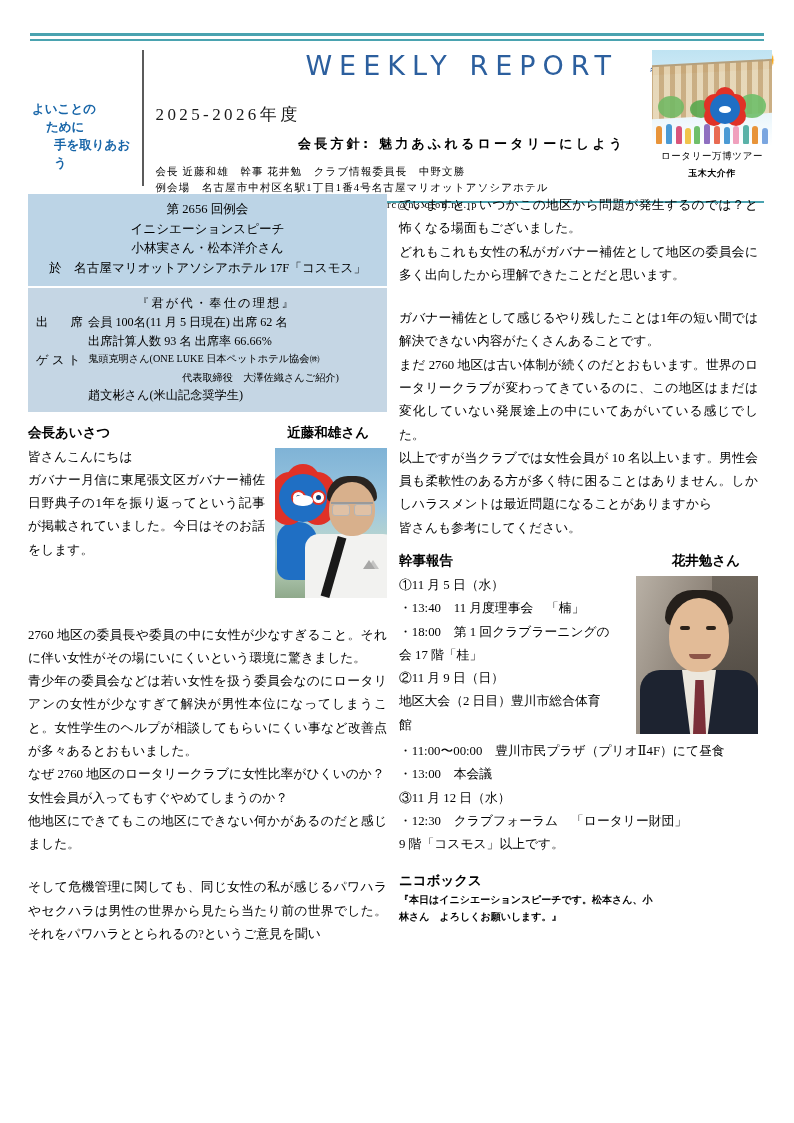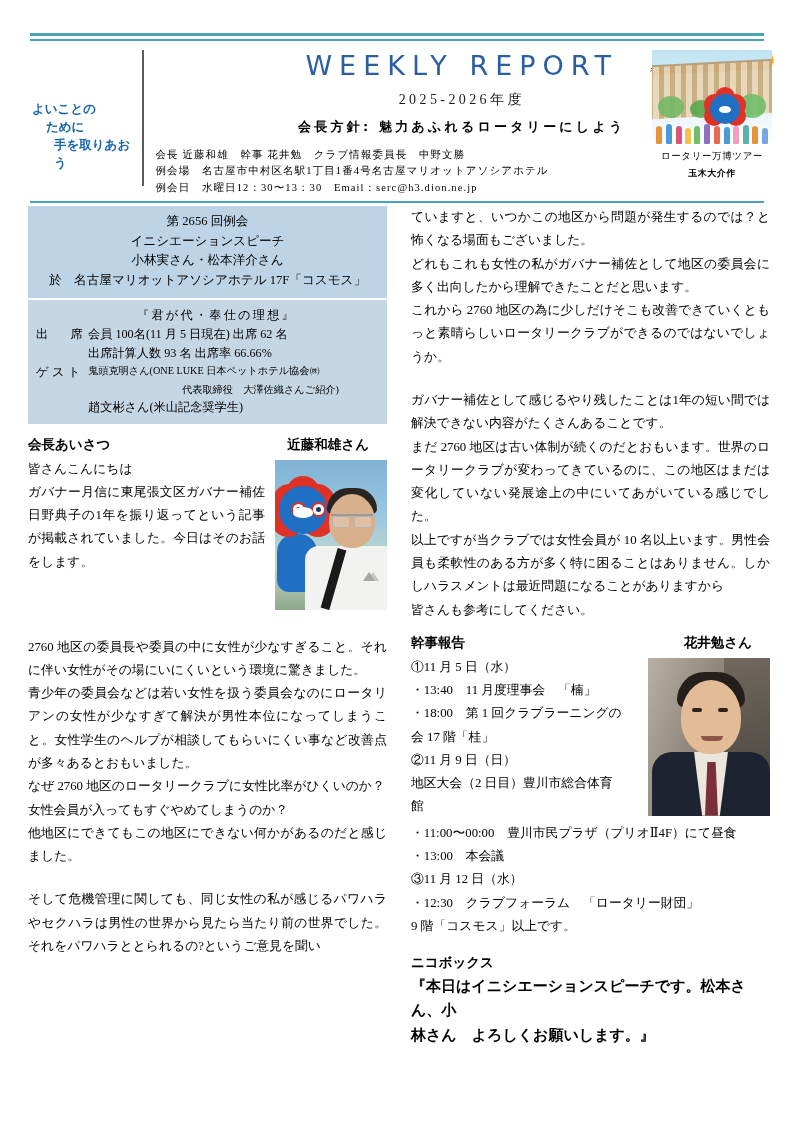--- a/index.html
+++ b/index.html
@@ -87,24 +87,24 @@
     font-family: "DejaVu Sans", "Liberation Sans", sans-serif;
     font-size: 27px;
     letter-spacing: 7px;
     color: #2c5f9e;
     text-align: center;
     margin-top: 2px;
     white-space: nowrap;
   }
   .wr-year {
     font-family: "Liberation Serif", serif;
-    font-size: 14px;
+    font-size: 17px;
     letter-spacing: 3.4px;
-    text-align: center;
-    margin-top: 10px;
+    text-align: left;
+    margin-top: 22px;
     color: #1a1a1a;
   }
   .wr-policy {
     font-family: "DejaVu Sans", "Liberation Sans", sans-serif;
     font-weight: bold;
     font-size: 13px;
     letter-spacing: 3.2px;
     text-align: center;
     margin-top: 9px;
     color: #000;
@@ -248,24 +248,24 @@
     top: 201px;
     width: 734px;
     height: 2px;
     background: #4aa3b0;
   }
 
   
   .columns {
     position: absolute;
     left: 28px;
-    top: 206px;
+    top: 194px;
     width: 740px;
     display: flex;
-    gap: 24px;
+    gap: 12px;
   }
   .col {
     width: 359px;
     flex: none;
   }
 
   
   .meeting-box {
     background: #bcd4e6;
     padding: 6px 6px 7px 6px;
@@ -527,21 +527,21 @@
   
   .nico-head {
     font-family: "DejaVu Sans", "Liberation Sans", sans-serif;
     font-weight: bold;
     font-size: 13.5px;
     margin-top: 16px;
   }
   .nico-body {
     font-family: Liberation Sans, sans-serif;
     font-weight: bold;
-    font-size: 15px;
+    font-size: 10px;
     line-height: 1.62;
     margin-top: 2px;
   }
 
   .clear { clear: both; }
 </style>
 </head>
 <body>
 
 <div class="page">
@@ -693,21 +693,20 @@
       <p class="body">女性会員が入ってもすぐやめてしまうのか？</p>
       <p class="body">他地区にできてもこの地区にできない何かがあるのだと感じました。</p>
       <div class="spacer-line"></div>
       <p class="body">そして危機管理に関しても、同じ女性の私が感じるパワハラやセクハラは男性の世界から見たら当たり前の世界でした。それをパワハラととられるの?というご意見を聞い</p>
     </div>
 
     <div class="col">
 
       <p class="body">ていますと、いつかこの地区から問題が発生するのでは？と怖くなる場面もございました。</p>
       <p class="body">どれもこれも女性の私がガバナー補佐として地区の委員会に多く出向したから理解できたことだと思います。</p>
-      <p class="body">これから 2760 地区の為に少しだけそこも改善できていくともっと素晴らしいロータリークラブができるのではないでしょうか。</p>
       <div class="spacer-line"></div>
       <p class="body">ガバナー補佐として感じるやり残したことは1年の短い間では解決できない内容がたくさんあることです。</p>
       <p class="body">まだ 2760 地区は古い体制が続くのだとおもいます。世界のロータリークラブが変わってきているのに、この地区はまだは変化していない発展途上の中にいてあがいている感じでした。</p>
       <p class="body">以上ですが当クラブでは女性会員が 10 名以上います。男性会員も柔軟性のある方が多く特に困ることはありません。しかしハラスメントは最近問題になることがありますから</p>
       <p class="body">皆さんも参考にしてください。</p>
 
       <div class="sec-head">
         <span>幹事報告</span>
         <span class="who">花井勉さん</span>
       </div>

